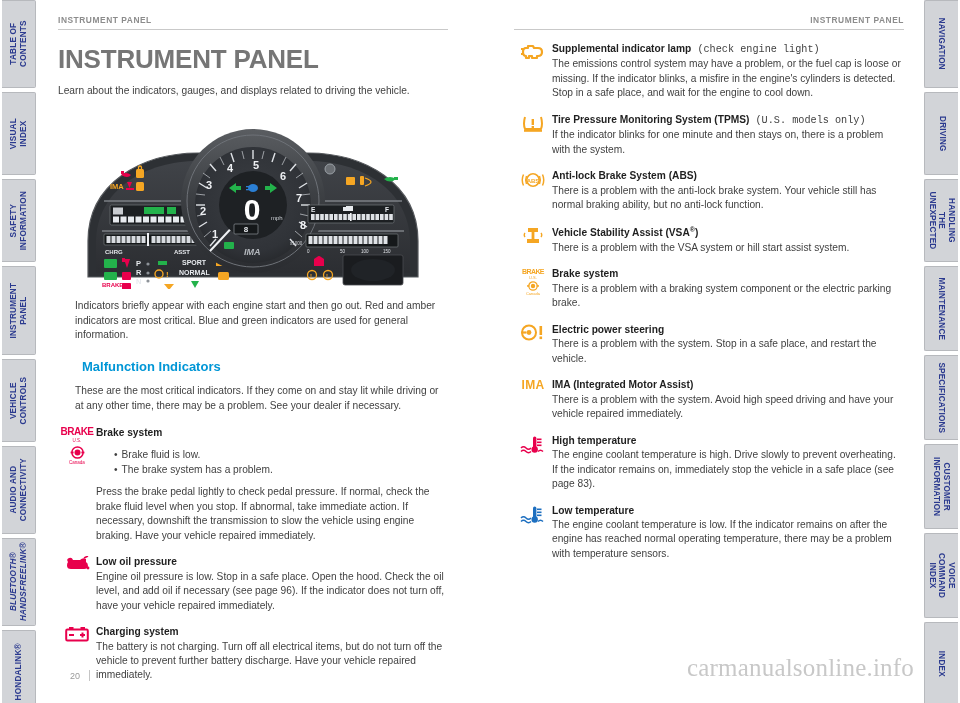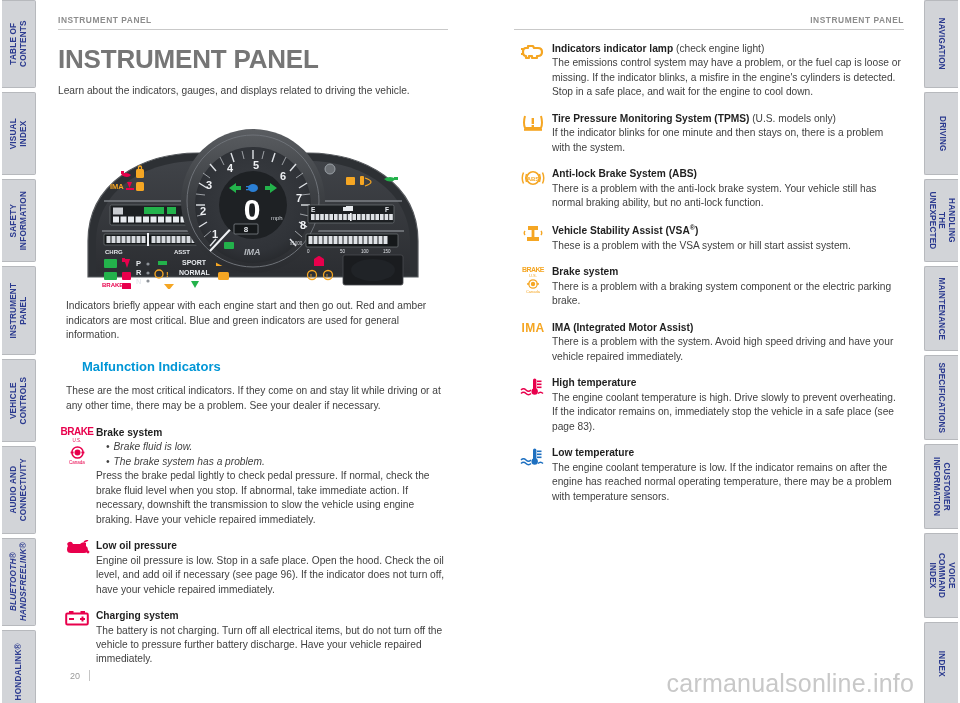--- a/index.html
+++ b/index.html
@@ -57,47 +57,47 @@
     letter-spacing:.55px; padding-top:15px;
   }
   .runhead.r { text-align:right; }
   .rule { height:1px; background:#c9c9c9; margin-top:4px; }
 
   h1.title {
     font-size:26px; font-weight:bold; color:#767676;
     letter-spacing:-.2px; margin:16px 0 0 0; line-height:1;
   }
   p.lede { font-size:10.2px; color:#3f3f3f; margin:12px 0 0 0; line-height:1.45; }
-  p.body { font-size:10.2px; color:#3f3f3f; margin:10px 0 0 8px; line-height:1.45; }
+  p.body { font-size:10.2px; color:#3f3f3f; margin:10px 0 0 17px; line-height:1.45; }
   h2.sub {
     font-size:13px; font-weight:bold; color:#0096d6;
     margin:16px 0 0 0;
     padding-left:24px;
   }
 
   
   .ind { display:flex; margin-top:12px; }
   .ind .ico {
     width:38px; min-width:38px; padding-top:1px;
     display:flex; flex-direction:column; align-items:center; justify-content:flex-start;
   }
   .ind .txt { flex:1; font-size:10.2px; line-height:1.42; color:#3f3f3f; }
   .ind .txt .hd { font-weight:bold; color:#1f1f1f; }
-  .ind .txt .note { font-weight:normal; color:#3f3f3f; }
-  .ind .txt ul { margin:0; padding:0 0 0 10px; list-style:none;font-style:italic; }
+  .ind .txt .note { font-weight:normal; color:#3f3f3f;font-family:Liberation Mono, monospace; }
+  .ind .txt ul { margin:8px; padding:0 0 0 10px; list-style:none; }
   .ind .txt li:before { content:"\2022"; margin-right:4px; }
 
   
   .cluster-wrap { margin-top:10px; height:180px; position:relative; }
   .sup { font-size:7px; vertical-align:super; }
 
   .wmark {
-    position:absolute; right:46px; bottom:5px;
+    position:absolute; right:46px; bottom:21px;
     font-size:25px; color:#c8c8c8; letter-spacing:.2px;
-    font-family:Liberation Sans, sans-serif;
+    font-family:Liberation Serif, serif;
   }
   .folio {
     position:absolute; left:32px; bottom:22px;
     font-size:9px; color:#9a9a9a;margin-top:24px;
   }
   .folio .bar { display:inline-block; width:1px; height:11px; background:#c5c5c5;
     vertical-align:-2px; margin-left:9px; }
 </style>
 </head>
 <body>
@@ -507,40 +507,40 @@
           <rect x="1.2" y="3.5" width="21.6" height="11" rx="1.2" fill="none" stroke="#e8004c" stroke-width="2"></rect>
           <rect x="4" y="1" width="4.5" height="2.5" fill="#e8004c"></rect>
           <rect x="15.5" y="1" width="4.5" height="2.5" fill="#e8004c"></rect>
           <rect x="4" y="8" width="5" height="2" fill="#e8004c"></rect>
           <rect x="15" y="8" width="5" height="2" fill="#e8004c"></rect>
           <rect x="16.5" y="6.5" width="2" height="5" fill="#e8004c"></rect>
         </svg>
       </div>
       <div class="txt">
         <div class="hd">Charging system</div>
-        <div>The battery is not charging. Turn off all electrical items, but do not turn off the vehicle to pressure further battery discharge. Have your vehicle repaired immediately.</div>
+        <div>The battery is not charging. Turn off all electrical items, but do not turn off the vehicle to prevent further battery discharge. Have your vehicle repaired immediately.</div>
       </div>
     </div>
 
   </div>
 
   <div class="col right">
     <div class="runhead r">INSTRUMENT PANEL</div>
     <div class="rule"></div>
 
     <div class="ind">
       <div class="ico">
         <svg width="26" height="18" viewBox="0 0 26 18">
           <path d="M5 5 l3 0 l0 -2 l5 0 l1 2 l4 0 q4 0 4 4 q0 4 -4 4 l-1 0 l0 2 l-5 0 l0 -2 l-3 0 l0 2 l-3 0 l0 -2 q-3 0 -3 -4 q0 -4 3 -4 z" fill="none" stroke="#f5a623" stroke-width="2.2" stroke-linejoin="round"></path>
           <path d="M1 6 l2 0 M1 11 l2 0" stroke="#f5a623" stroke-width="2" fill="none"></path>
         </svg>
       </div>
       <div class="txt">
         <div>
-          <span class="hd">Indicators indicator lamp</span><span class="note"> (check engine light)</span>
+          <span class="hd">Supplemental indicator lamp</span><span class="note"> (check engine light)</span>
         </div>
         <div>The emissions control system may have a problem, or the fuel cap is loose or missing. If the indicator blinks, a misfire in the engine's cylinders is detected. Stop in a safe place, and wait for the engine to cool down.</div>
       </div>
     </div>
 
     <div class="ind">
       <div class="ico">
         <svg width="22" height="19" viewBox="0 0 22 19">
           <path d="M3 3 q-2 7 0 12 l16 0 q2 -5 0 -12" fill="none" stroke="#f5a623" stroke-width="2"></path>
           <rect x="9.6" y="5" width="2.4" height="6" fill="#f5a623"></rect>
@@ -578,21 +578,21 @@
         <svg width="20" height="19" viewBox="0 0 20 19">
           <path d="M5 2 l10 0 l0 4 l-10 0 z" fill="#f5a623"></path>
           <rect x="8.6" y="5" width="2.8" height="8" fill="#f5a623"></rect>
           <path d="M4 13 l12 0 l0 4 l-12 0 z" fill="#f5a623"></path>
           <path d="M2 7 q-1.5 2 0 4" fill="none" stroke="#f5a623" stroke-width="1.4"></path>
           <path d="M18 7 q1.5 2 0 4" fill="none" stroke="#f5a623" stroke-width="1.4"></path>
         </svg>
       </div>
       <div class="txt">
         <div class="hd"><span>Vehicle Stability Assist (VSA</span><span class="sup">®</span><span>)</span></div>
-        <div>These is a problem with the VSA system or hill start assist system.</div>
+        <div>There is a problem with the VSA system or hill start assist system.</div>
       </div>
     </div>
 
     <div class="ind">
       <div class="ico">
         <div style="font-size:7px;font-weight:bold;color:#f5a623;letter-spacing:-.6px;line-height:1">BRAKE</div>
         <div style="font-size:4px;color:#f5a623">U.S.</div>
         <svg width="12" height="10" viewBox="0 0 12 10" style="margin-top:1px">
           <circle cx="6" cy="5" r="4.2" fill="none" stroke="#f5a623" stroke-width="1.3"></circle>
           <circle cx="6" cy="5" r="2.2" fill="#f5a623"></circle>
@@ -600,20 +600,35 @@
           <rect x="9.7" y="4.2" width="2.3" height="1.5" fill="#f5a623"></rect>
         </svg>
         <div style="font-size:4px;color:#f5a623">Canada</div>
       </div>
       <div class="txt">
         <div class="hd">Brake system</div>
         <div>There is a problem with a braking system component or the electric parking brake.</div>
       </div>
     </div>
 
+    <div class="ind">
+      <div class="ico">
+        <svg width="26" height="17" viewBox="0 0 26 17">
+          <circle cx="9" cy="8.5" r="7" fill="none" stroke="#f5a623" stroke-width="2"></circle>
+          <circle cx="9" cy="8.5" r="2.4" fill="#f5a623"></circle>
+          <rect x="1.5" y="7.4" width="5" height="2.2" fill="#f5a623"></rect>
+          <rect x="19.5" y="2" width="2.6" height="9" fill="#f5a623"></rect>
+          <rect x="19.5" y="12.5" width="2.6" height="2.6" fill="#f5a623"></rect>
+        </svg>
+      </div>
+      <div class="txt">
+        <div class="hd">Electric power steering</div>
+        <div>There is a problem with the system. Stop in a safe place, and restart the vehicle.</div>
+      </div>
+    </div>
 
     <div class="ind">
       <div class="ico">
         <div style="font-size:12px;font-weight:bold;color:#f5a623;letter-spacing:.3px;line-height:1">IMA</div>
       </div>
       <div class="txt">
         <div class="hd">IMA (Integrated Motor Assist)</div>
         <div>There is a problem with the system. Avoid high speed driving and have your vehicle repaired immediately.</div>
       </div>
     </div>

